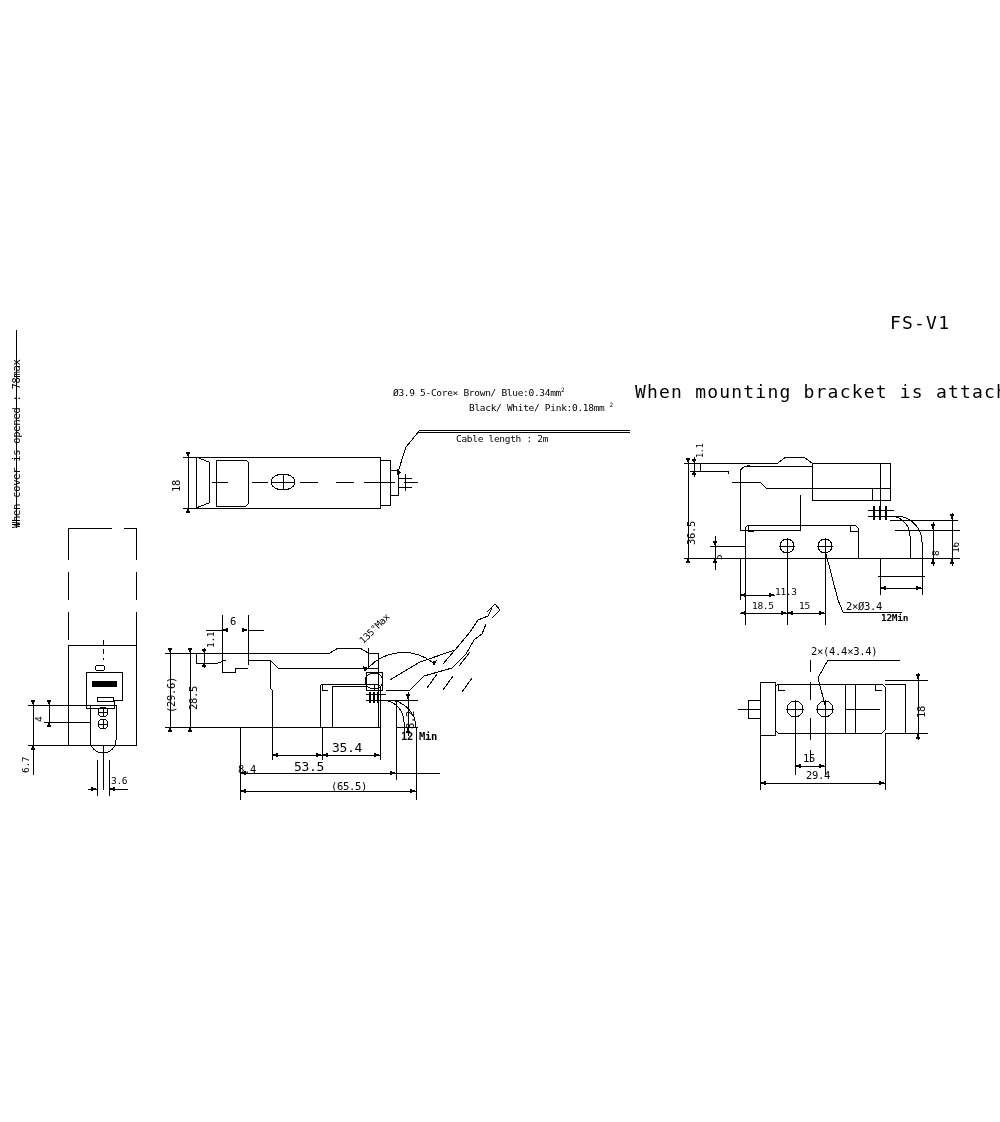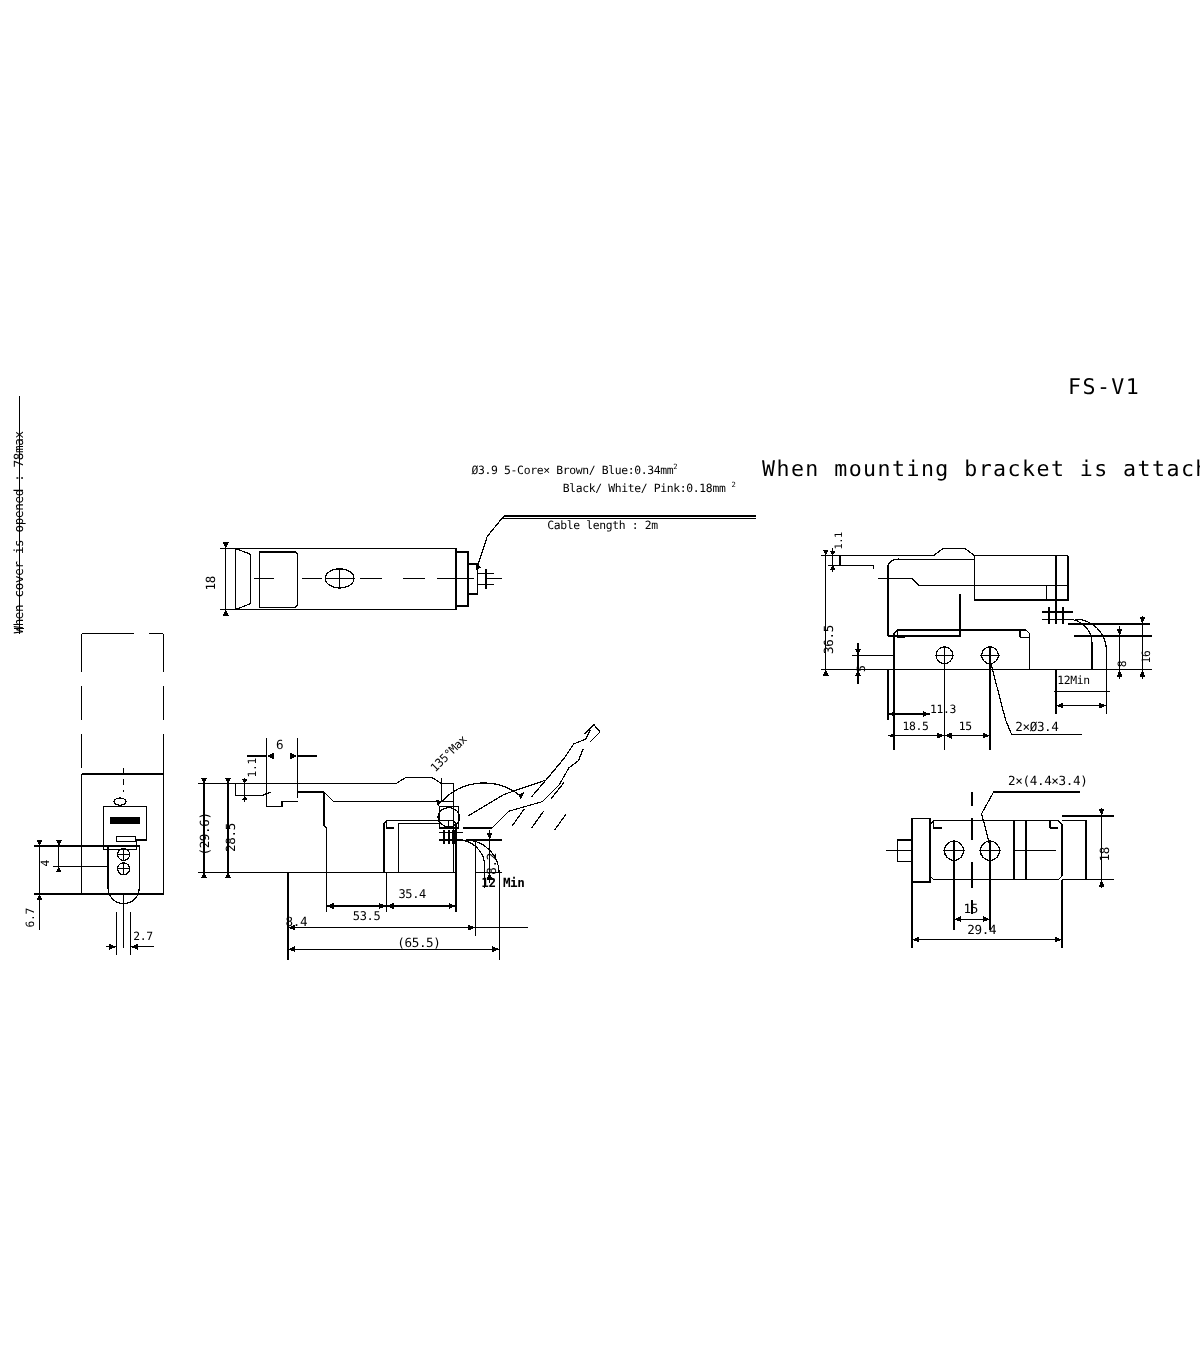--- a/index.html
+++ b/index.html
@@ -7,21 +7,21 @@
        font-family:"DejaVu Sans Mono","Liberation Mono",monospace;color:#000;}
   #sheet{position:absolute;left:0;top:0;width:948px;height:1122px;}
   svg{position:absolute;left:0;top:0;width:1000px;height:1122px;}
   .lbl{position:absolute;white-space:nowrap;color:#000;
        font-family:"DejaVu Sans Mono","Liberation Mono",monospace;
        letter-spacing:-0.3px;}
   .rot90{transform-origin:left top;transform:rotate(-90deg);}
   .t7{font-size:8.5px;}
   .t8{font-size:9.5px;}
   .t9{font-size:10.5px;}
-  .t11{font-size:10px;}
+  .t11{font-size:13px;}
   .t15{font-size:18px;letter-spacing:1.2px;}
   .sup{font-size:6px;vertical-align:super;}
 </style>
 </head>
 <body>
 
 <div id="sheet">
 
   <svg viewBox="0 0 1000 1122">
     <g fill="none" stroke="#000" stroke-width="1" shape-rendering="crispEdges">
@@ -312,21 +312,21 @@
   <div class="lbl t8" style="left:393px;top:386px;">
     <span>Ø3.9 5-Core× Brown/ Blue:0.34mm</span><span class="sup">2</span>
   </div>
   <div class="lbl t8" style="left:469px;top:401px;">
     <span>Black/ White/ Pink:0.18mm</span><span class="sup" style="padding-left:5px;">2</span>
   </div>
   <div class="lbl t8" style="left:456px;top:433px;">Cable length : 2m</div>
 
   <div class="lbl t8 rot90" style="left:33px;top:722px;">4</div>
   <div class="lbl t8 rot90" style="left:20px;top:773px;">6.7</div>
-  <div class="lbl t8" style="left:111px;top:775px;">2.7</div>
+  <div class="lbl t8" style="left:111px;top:775px;">3.6</div>
 
   <div class="lbl t9 rot90" style="left:170px;top:492px;">18</div>
 
   <div class="lbl t9" style="left:230px;top:615px;">6</div>
   <div class="lbl t8 rot90" style="left:205px;top:648px;">1.1</div>
   <div class="lbl t9 rot90" style="left:165px;top:713px;">(29.6)</div>
   <div class="lbl t9 rot90" style="left:187px;top:710px;">28.5</div>
   <div class="lbl t8" style="left:357px;top:638px;transform:rotate(-45deg);transform-origin:left top;">135°Max</div>
   <div class="lbl t9 rot90" style="left:404px;top:729px;">8.2</div>
   <div class="lbl t9" style="left:238px;top:742px;margin-top:21px;">8.4</div>
@@ -337,20 +337,20 @@
 
   <div class="lbl t7 rot90" style="left:695px;top:458px;">1.1</div>
   <div class="lbl t9 rot90" style="left:685px;top:545px;">36.5</div>
   <div class="lbl t8 rot90" style="left:713px;top:560px;">5</div>
   <div class="lbl t8 rot90" style="left:930px;top:556px;">8</div>
   <div class="lbl t8 rot90" style="left:950px;top:553px;">16</div>
   <div class="lbl t8" style="left:747px;top:586px;margin-left:28px;">11.3</div>
   <div class="lbl t8" style="left:752px;top:600px;">18.5</div>
   <div class="lbl t8" style="left:799px;top:600px;">15</div>
   <div class="lbl t9" style="left:846px;top:600px;">2×Ø3.4</div>
-  <div class="lbl t8" style="left:881px;top:562px;">12Min</div>
-
-  <div class="lbl t9" style="left:840px;top:645px;">2×(4.4×3.4)</div>
+  <div class="lbl t8" style="left:881px;top:612px;font-weight:bold;">12Min</div>
+
+  <div class="lbl t9" style="left:811px;top:645px;">2×(4.4×3.4)</div>
   <div class="lbl t9 rot90" style="left:915px;top:718px;">18</div>
   <div class="lbl t9" style="left:803px;top:752px;">15</div>
   <div class="lbl t9" style="left:806px;top:769px;">29.4</div>
 
 </div>
 
 </body></html>

